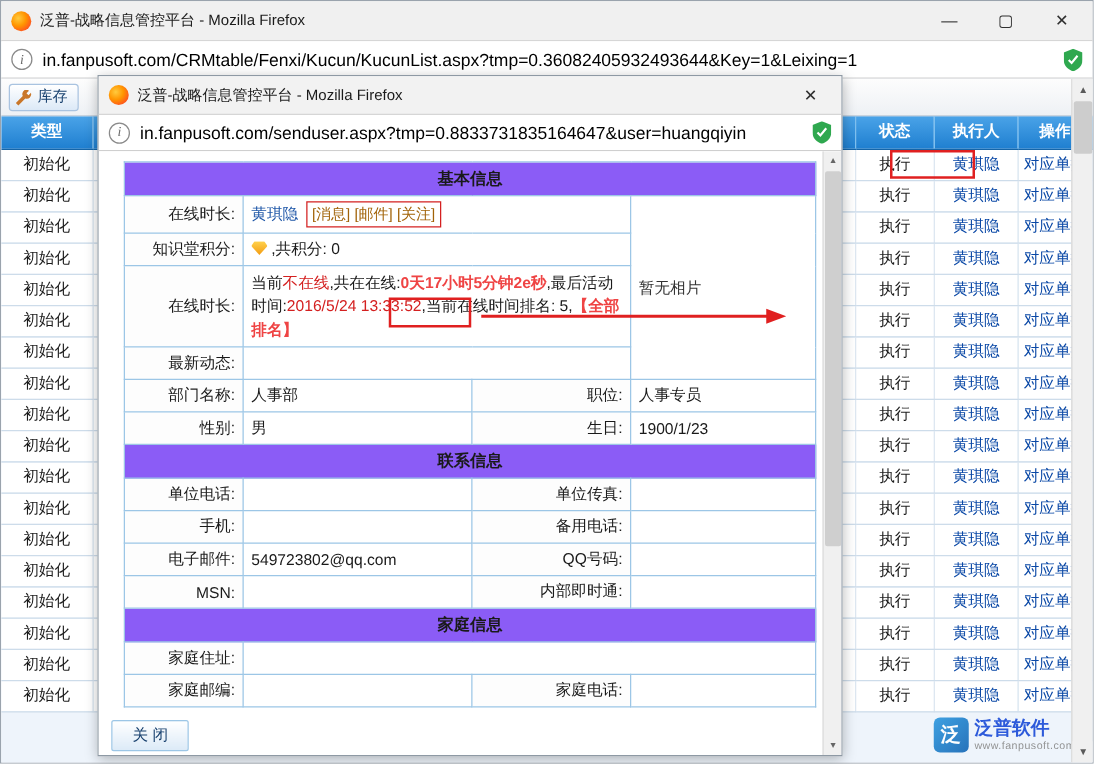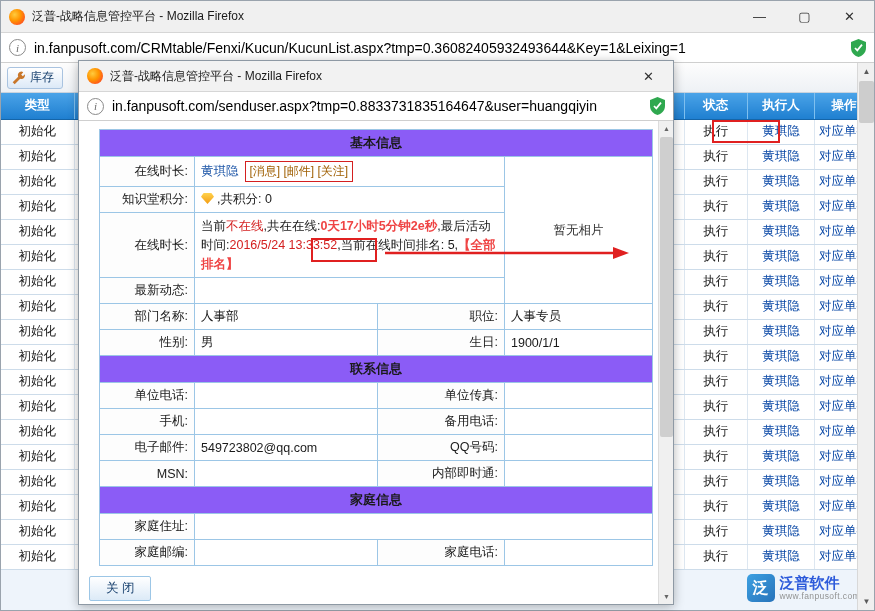--- a/index.html
+++ b/index.html
@@ -215,21 +215,21 @@
     background: #fdfdfd;
   }
   .panel td.sec {
     text-align: center;
     font-weight: bold;
     font-size: 13px;
     background: #8b5cf6;
     height: 27px;
   }
   .panel td.photo {
-    text-align: center;
+    text-align: left;
     color: #333;
     vertical-align: middle;
   }
   .uname { color: #1f57a8; }
   .chip-links {
     display: inline-block;
     border: 1.6px solid #d42020;
     color: #a16207;
     padding: 1px 4px;
     margin-left: 6px;
@@ -547,21 +547,21 @@
           <tr>
             <td class="lab">部门名称:</td>
             <td>人事部</td>
             <td class="lab">职位:</td>
             <td>人事专员</td>
           </tr>
           <tr>
             <td class="lab">性别:</td>
             <td>男</td>
             <td class="lab">生日:</td>
-            <td>1900/1/1</td>
+            <td>1900/1/23</td>
           </tr>
           <tr>
             <td class="sec" colspan="4">联系信息</td>
           </tr>
           <tr>
             <td class="lab">单位电话:</td>
             <td></td>
             <td class="lab">单位传真:</td>
             <td></td>
           </tr>

